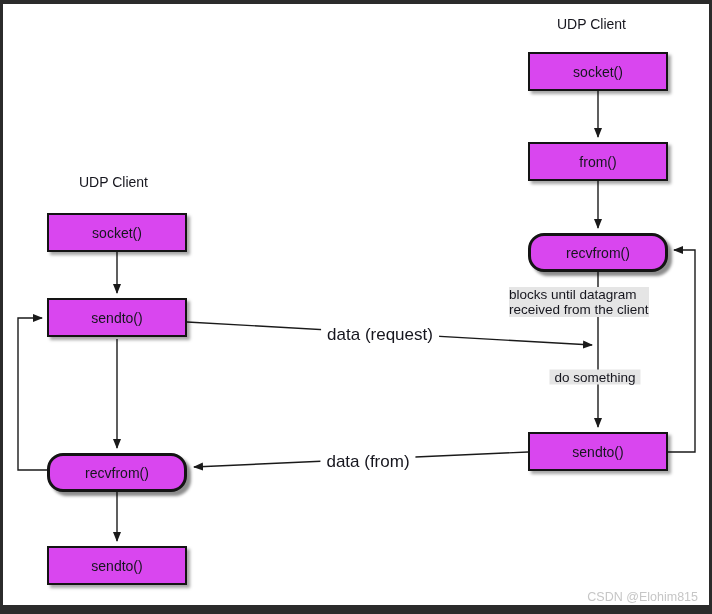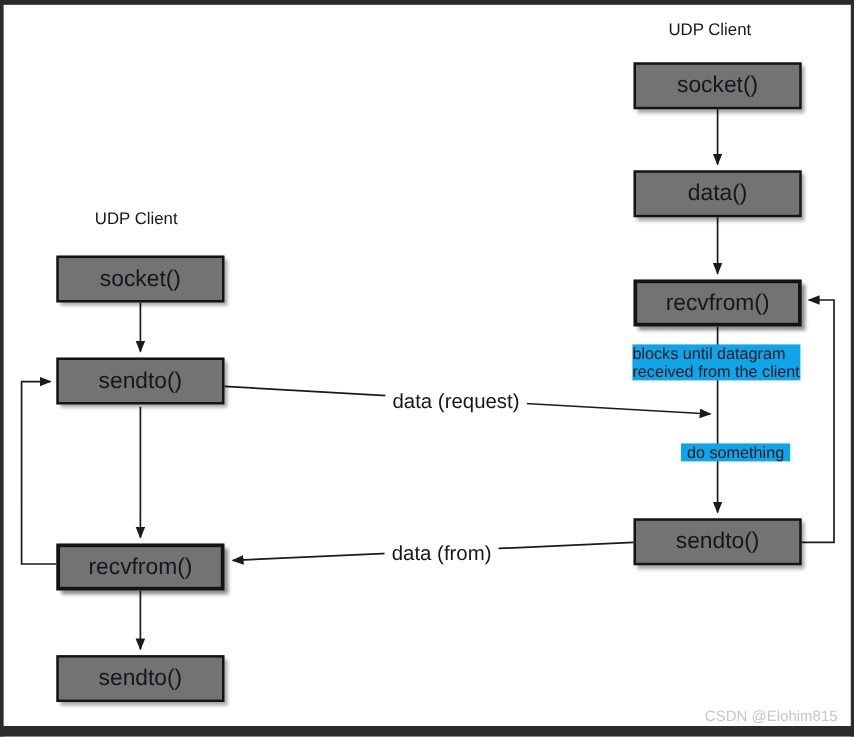--- a/index.html
+++ b/index.html
@@ -19,54 +19,54 @@
   .frame-top{left:0;top:0;width:712px;height:4px;}
   .frame-bottom{left:0;top:605px;width:712px;height:9px;}
   .frame-left{left:0;top:0;width:3px;height:614px;}
   .frame-right{left:709px;top:0;width:3px;height:614px;}
 
   svg.lines{position:absolute;left:0;top:0;z-index:1;}
 
   .node{
     position:absolute;
     width:140px;height:39px;
-    background:#737373;
+    background:#d946ef;
     border:2px solid #141414;
     box-shadow:3px 3px 3px rgba(0,0,0,0.35);
     display:flex;align-items:center;justify-content:center;
-    font-size:19px;
+    font-size:14px;
     z-index:3;
   }
   .node.thick{
     border-width:3px;
     box-shadow:4px 4px 3px rgba(0,0,0,0.45);
+    border-radius:16px;
   }
   .col-title{
     position:absolute;
     font-size:14px;
     z-index:3;
     white-space:nowrap;
   }
   .edge-label{
     position:absolute;
     transform:translate(-50%,-50%);
     background:#ffffff;
     padding:0 6px;
     font-size:17px;
     white-space:nowrap;
     z-index:4;
   }
   .annotation{
     position:absolute;
-    background:#0ea5e9;
+    background:#e5e5e5;
     font-size:13.5px;
     line-height:15px;
     z-index:4;
     white-space:nowrap;
-    margin-left:18px;
   }
   .watermark{
     position:absolute;
     right:14px;top:590px;
     font-size:12.5px;
     color:#c6c6c6;
     z-index:7;
     white-space:nowrap;
   }
 </style>
@@ -100,21 +100,21 @@
 
   <div class="col-title" style="left:79px;top:174px">UDP Client</div>
   <div class="col-title" style="left:557px;top:16px">UDP Client</div>
 
   <div class="node" style="left:47px;top:213px">socket()</div>
   <div class="node" style="left:47px;top:298px">sendto()</div>
   <div class="node thick" style="left:47px;top:453px">recvfrom()</div>
   <div class="node" style="left:47px;top:546px">sendto()</div>
 
   <div class="node" style="left:528px;top:52px">socket()</div>
-  <div class="node" style="left:528px;top:142px">data()</div>
+  <div class="node" style="left:528px;top:142px">from()</div>
   <div class="node thick" style="left:528px;top:233px">recvfrom()</div>
   <div class="node" style="left:528px;top:432px">sendto()</div>
 
   <div class="edge-label" style="left:380px;top:335px">data (request)</div>
   <div class="edge-label" style="left:368px;top:462px">data (from)</div>
 
   <div class="annotation" style="left:509px;top:287px">
     <div>blocks until datagram</div>
     <div>received from the client</div>
   </div>

